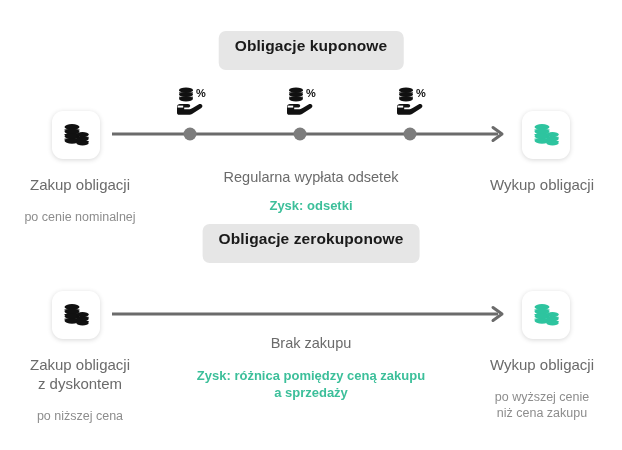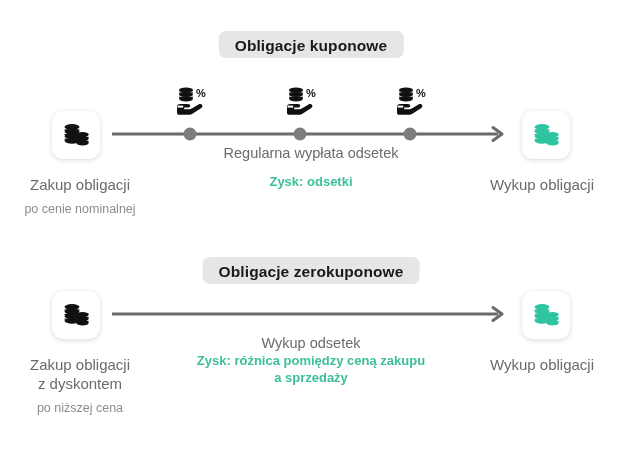--- a/index.html
+++ b/index.html
@@ -23,28 +23,28 @@
 
   
   .badge {
     position: absolute;
     background: #e6e6e6;
     border-radius: 7px;
     color: #1a1a1a;
     font-size: 15.5px;
     font-weight: bold;
     letter-spacing: 0.1px;
-    padding: 7px 16px 4px 16px;
+    padding: 7px 16px 16px 16px;
     white-space: nowrap;
     left: 50%;
     transform: translateX(-50%);
     line-height: 1;
   }
   #badge-coupon { top: 31px; }
-  #badge-zero   { top: 257px; }
+  #badge-zero   { top: 224px; }
 
   
   .tile {
     position: absolute;
     width: 48px;
     height: 48px;
     background: #ffffff;
     border-radius: 11px;
     box-shadow: 0 1px 5px rgba(0,0,0,0.16);
     display: flex;
@@ -88,21 +88,21 @@
   .caption .title {
     font-size: 15px;
     color: #6b6b6b;
     line-height: 1.28;
     white-space: pre-line;
   }
   .caption .sub {
     font-size: 12.5px;
     color: #8d8d8d;
     line-height: 1.3;
-    margin-top: 7px;
+    margin-top: 15px;
     white-space: pre-line;
   }
 
   #cap-tl { left: 0px;   top: 175px; width: 160px; }
   #cap-tr { left: 462px; top: 175px; width: 160px; }
   #cap-bl { left: 0px;   top: 355px; width: 160px; }
   #cap-br { left: 462px; top: 355px; width: 160px; }
 
   
   .mid {
@@ -116,24 +116,24 @@
     color: #6b6b6b;
     line-height: 1.3;
   }
   .mid .gain {
     font-size: 13px;
     color: #3cbf9a;
     font-weight: bold;
     line-height: 1.3;
     white-space: pre-line;
   }
-  #mid-top { top: 144px; }
+  #mid-top { top: 168px; }
   #mid-top .gain { margin-top: 11px; }
   #mid-bottom { top: 334px; }
-  #mid-bottom .gain { }
+  #mid-bottom .gain { margin-top: 15px; }
 </style>
 </head>
 <body>
 
 <div id="infographic">
 
   <div class="badge" id="badge-coupon">Obligacje kuponowe</div>
 
   <div class="tile" id="tile-tl">
     <span>
@@ -294,21 +294,23 @@
     </svg>
   </div>
 
   <div class="caption" id="cap-bl">
     <div class="title">Zakup obligacji
 z dyskontem</div>
     <div class="sub">po niższej cena</div>
   </div>
   <div class="caption" id="cap-br">
     <div class="title">Wykup obligacji</div>
+    <div class="sub">po wyższej cenie
+niż cena zakupu</div>
   </div>
 
   <div class="mid" id="mid-bottom">
-    <div class="main">Wykup odsetek</div>
+    <div class="main">Brak zakupu</div>
     <div class="gain">Zysk: różnica pomiędzy ceną zakupu
 a sprzedaży</div>
   </div>
 
 </div>
 
 </body></html>

